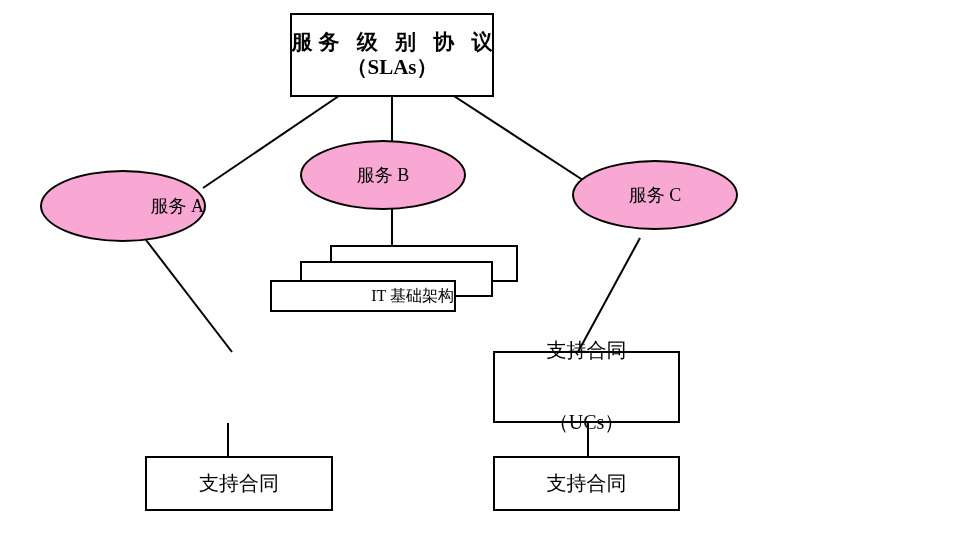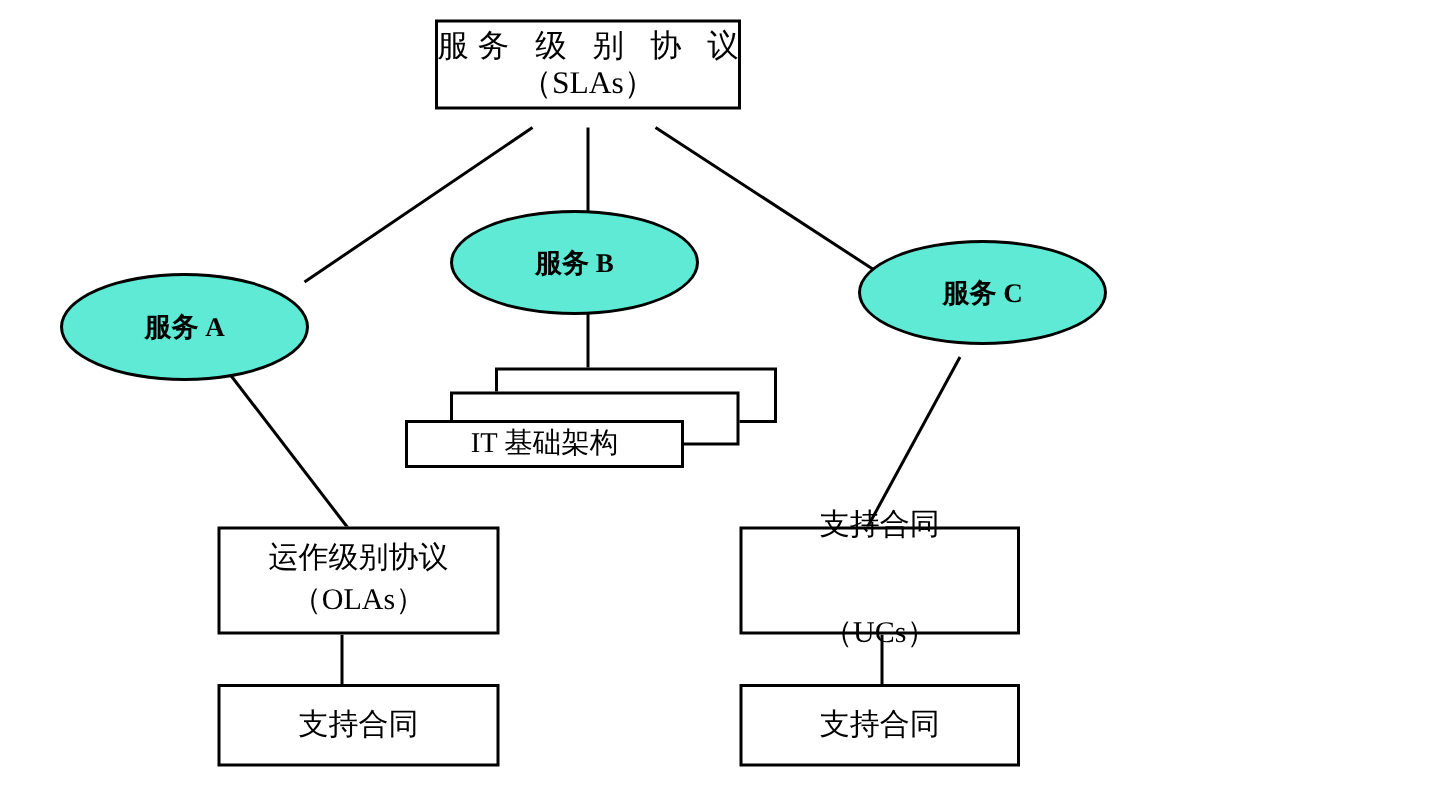--- a/index.html
+++ b/index.html
@@ -47,53 +47,54 @@
   .node .line2 {
     display: block;
     white-space: nowrap;
   }
 
   
   #node-sla {
     left: 290px;
     top: 13px;
     width: 204px;
-    height: 60px;
-    z-index: 6;
+    height: 84px;
+    z-index: 6;
+    font-weight: bold;
   }
   #node-sla .line1 {
     font-size: 21px;
     letter-spacing: 6px;
     text-indent: 6px;
   }
   #node-sla .line2 {
     font-size: 21px;
     margin-top: 0;
   }
 
   
   .ellipse {
     position: absolute;
     box-sizing: border-box;
-    background: #5eead4;
+    background: #f9a8d4;
     border: 2px solid #000000;
     border-radius: 50%;
     display: flex;
     align-items: center;
     justify-content: center;
     font-size: 18px;
     white-space: nowrap;
     z-index: 5;
-    font-weight: bold;
   }
   #node-service-a {
     left: 40px;
-    top: 182px;
+    top: 170px;
     width: 166px;
     height: 72px;
+    justify-content: flex-end;
   }
   #node-service-b {
     left: 300px;
     top: 140px;
     width: 166px;
     height: 70px;
   }
   #node-service-c {
     left: 572px;
     top: 160px;
@@ -115,21 +116,22 @@
     width: 193px;
     height: 36px;
     z-index: 3;
   }
   #node-it-front {
     left: 270px;
     top: 280px;
     width: 186px;
     height: 32px;
     z-index: 4;
-    font-size: 19px;
+    font-size: 16px;
+    align-items: flex-end;
   }
   #node-it-front .line1 {
     white-space: nowrap;
   }
 
   
   #node-ola {
     left: 145px;
     top: 351px;
     width: 188px;
@@ -208,24 +210,20 @@
   </div>
 
   <div class="node" id="node-it-middle">
     <span class="line1"></span>
   </div>
 
   <div class="node" id="node-it-front">
     <span class="line1">IT 基础架构</span>
   </div>
 
-  <div class="node" id="node-ola">
-    <span class="line1">运作级别协议</span>
-    <span class="line2">（OLAs）</span>
-  </div>
 
   <div class="node" id="node-uc">
     <span class="line1">支持合同</span>
     <span class="line2">（UCs）</span>
   </div>
 
   <div class="node" id="node-internal-supplier">
     <span class="line1">支持合同</span>
   </div>
 

